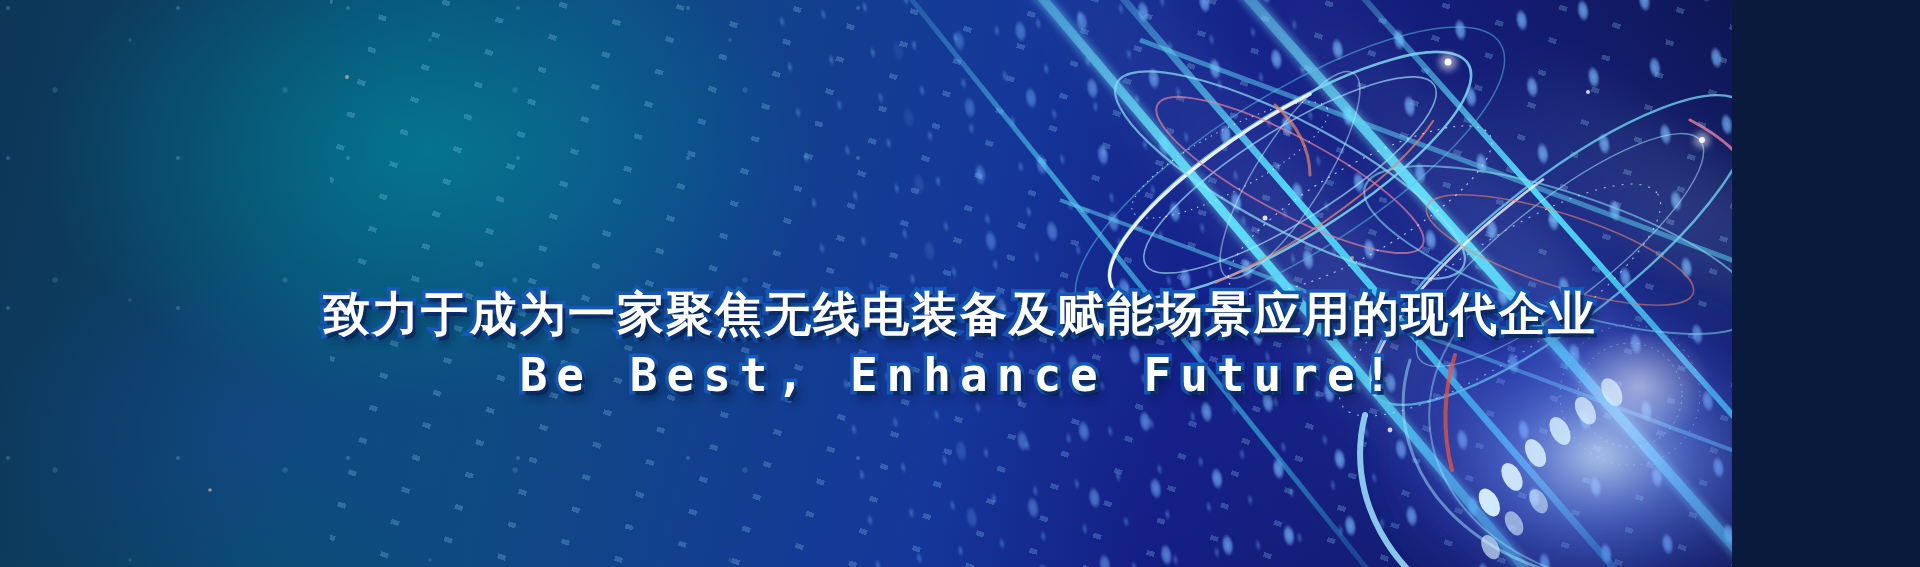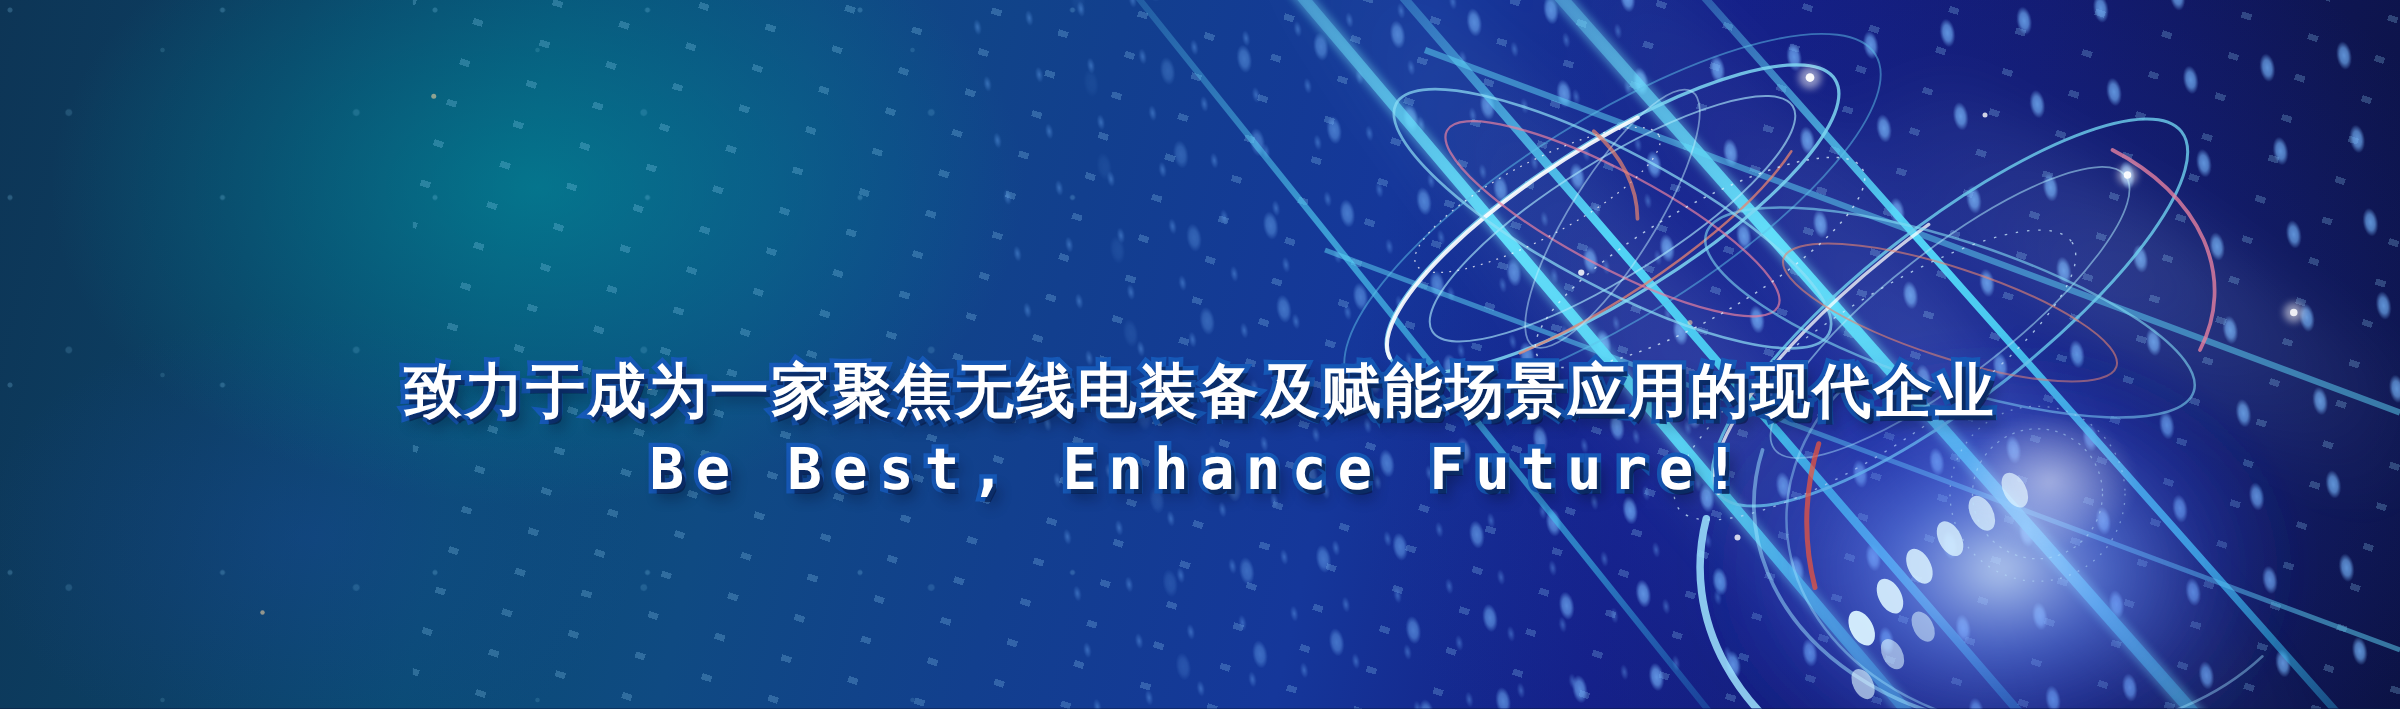--- a/index.html
+++ b/index.html
@@ -3,21 +3,21 @@
 <meta charset="utf-8">
 <title>Banner</title>
 <style>
   html, body {
     margin: 0;
     padding: 0;
     background: #0a1a3c;
   }
   #banner {
     position: relative;
-    width: 1920px;
+    width: 1732px;
     height: 567px;
     overflow: hidden;
     font-family: "Liberation Sans", "DejaVu Sans", sans-serif;
     
     background:
       radial-gradient(ellipse 520px 340px at 430px 150px, rgba(0,150,160,0.55) 0%, rgba(0,130,150,0.28) 45%, rgba(0,110,140,0.0) 75%),
       radial-gradient(ellipse 380px 260px at 250px 430px, rgba(28,70,160,0.35) 0%, rgba(28,70,160,0.0) 70%),
       radial-gradient(ellipse 620px 520px at 1560px 330px, rgba(40,70,220,0.42) 0%, rgba(30,50,170,0.18) 50%, rgba(20,30,110,0.0) 80%),
       linear-gradient(103deg,
         #0d3556 0%,

